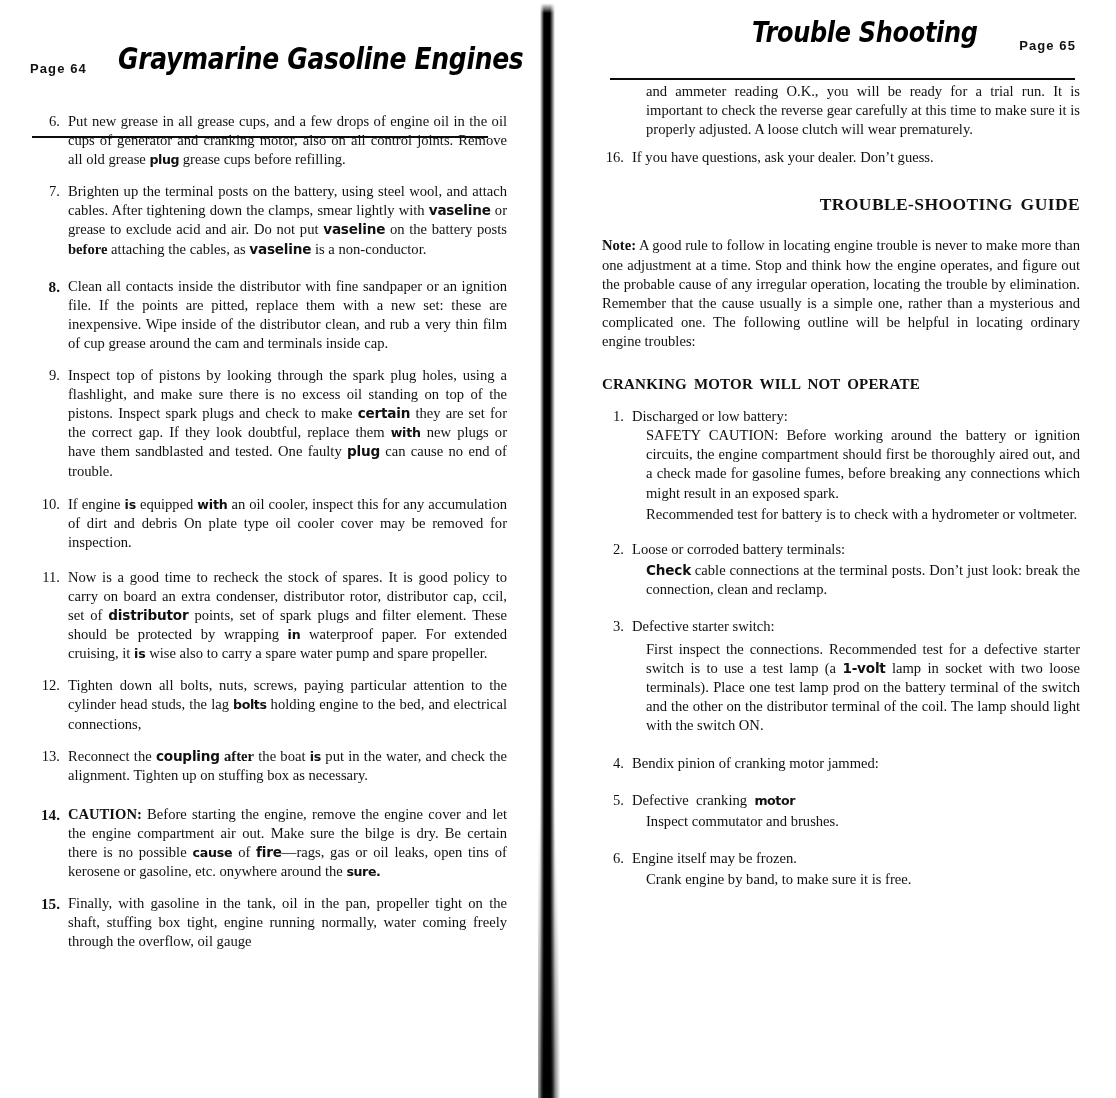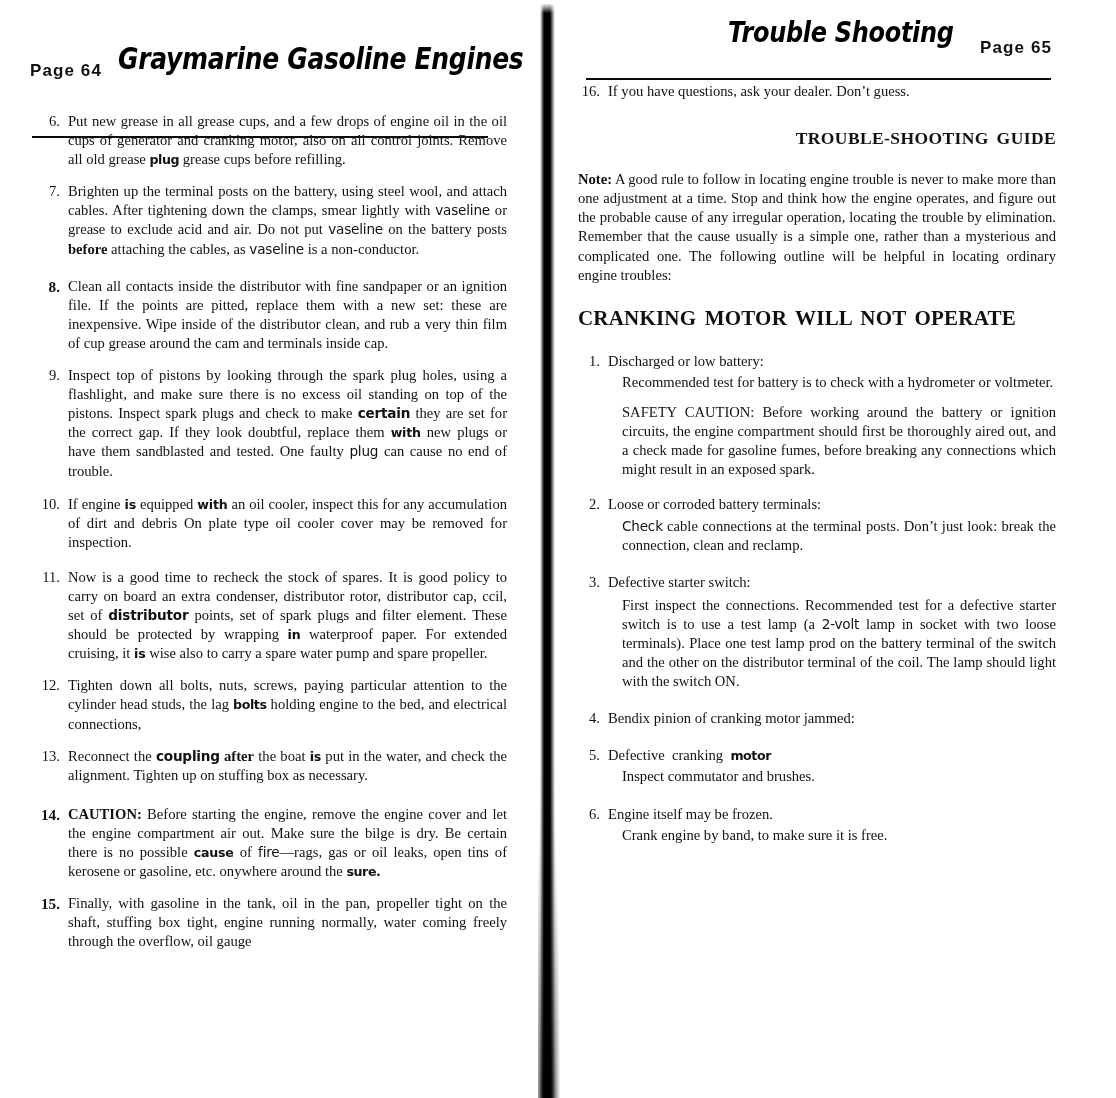--- a/index.html
+++ b/index.html
@@ -61,36 +61,36 @@
     mask-image: radial-gradient(ellipse 70% 100% at 38% 100%, #000 20%, rgba(0,0,0,0) 78%);
   }
 
   
   .page {
     position: absolute;
     top: 0;
     height: 1098px;
   }
   #page-left  { left: 0px;   width: 536px; }
-  #page-right { left: 538px; width: 554px; }
+  #page-right { left: 562px; width: 554px; }
 
   
   .runhead {
     position: absolute;
     left: 0; right: 0;
     height: 60px;
   }
   #runhead-left  { top: 48px; }
   #runhead-right { top: 18px; }
 
   .folio {
     position: absolute;
     font-family: "Liberation Sans", sans-serif;
     font-weight: bold;
-    font-size: 17px;
+    font-size: 13px;
     letter-spacing: 1.1px;
     white-space: nowrap;
     color: #111;
   }
   #folio-left  { left: 30px;  top: 13px; }
   #folio-right { right: 40px; top: 20px; }
 
   .booktitle {
     position: absolute;
     font-family: "DejaVu Sans", sans-serif;
@@ -155,37 +155,37 @@
   .section-title {
     text-align: right;
     font-weight: bold;
     font-size: 17.5px;
     letter-spacing: 0.4px;
     margin: 28px 0 22px 0;
     word-spacing: 3px;
   }
   .sub-head {
     font-weight: bold;
-    font-size: 21px;
+    font-size: 15px;
     letter-spacing: 0.2px;
     word-spacing: 3px;
-    margin: 24px 0 24px 0;
+    margin: 24px 0 13px 0;
   }
   .note-para { margin: 0 0 6px 0; }
 
   b, strong { font-weight: bold; }
   .sans-b {
     font-family: "DejaVu Sans", sans-serif;
     font-weight: bold;
     font-size: 12.6px;
     letter-spacing: -0.2px;
   }
   .sans-b-lg {
     font-family: "DejaVu Sans", sans-serif;
-    font-weight: normal;
+    font-weight: bold;
     font-size: 13.6px;
     letter-spacing: -0.2px;
   }
   .smear { letter-spacing: -0.4px; font-weight: bold; }
 </style>
 </head>
 <body>
 
 <div id="spread">
 
@@ -260,54 +260,55 @@
   <div class="page" id="page-right">
 
     <div class="runhead" id="runhead-right">
       <div class="booktitle" id="title-right">Trouble Shooting</div>
       <div class="folio" id="folio-right">Page  65</div>
       <div class="rule" id="rule-right"></div>
     </div>
 
     <div class="col" id="col-right">
 
+      <p class="plain-para hanging" style="padding-left:44px; margin-bottom:9px;">and ammeter reading O.K., you will be ready for a trial run. It is important to check the reverse gear carefully at this time to make sure it is properly adjusted. A loose clutch will wear prematurely.</p>
 
       <div class="item" style="padding-left:30px; margin-bottom:0;">
         <span class="num">16.</span>
         <span class="body" style="padding-left:0;">If you have questions, ask your dealer. Don’t guess.</span>
       </div>
 
       <div class="section-title">TROUBLE-SHOOTING  GUIDE</div>
 
       <p class="note-para"><b>Note:</b><span> A good rule to follow in locating engine trouble is never to make more than one adjustment at a time. Stop and think how the engine operates, and figure out the probable cause of any irregular operation, locating the trouble by elimination. Remember that the cause usually is a simple one, rather than a mysterious and complicated one. The following outline will be helpful in locating ordinary engine troubles:</span></p>
 
       <div class="sub-head">CRANKING  MOTOR  WILL  NOT  OPERATE</div>
 
       <div class="item" style="margin-bottom:16px;">
         <span class="num">1.</span>
         <span class="body">
           <span class="lead">Discharged or low battery:</span>
+          <p>SAFETY CAUTION: Before working around the battery or ignition circuits, the engine compartment should first be thoroughly aired out, and a check made for gasoline fumes, before breaking any connections which might result in an exposed spark.</p>
           <p style="margin-top:2px;">Recommended test for battery is to check with a hydrometer or voltmeter.</p>
-          <p>SAFETY CAUTION: Before working around the battery or ignition circuits, the engine compartment should first be thoroughly aired out, and a check made for gasoline fumes, before breaking any connections which might result in an exposed spark.</p>
         </span>
       </div>
 
       <div class="item" style="margin-bottom:18px;">
         <span class="num">2.</span>
         <span class="body">
           <span class="lead">Loose or corroded battery terminals:</span>
           <p style="margin-top:2px;"><span class="sans-b-lg">Check</span> cable connections at the terminal posts. Don’t just look: break the connection, clean and reclamp.</p>
         </span>
       </div>
 
       <div class="item" style="margin-bottom:18px;">
         <span class="num">3.</span>
         <span class="body">
           <span class="lead">Defective starter switch:</span>
-          <p style="margin-top:4px;">First inspect the connections. Recommended test for a defective starter switch is to use a test lamp (a <span class="sans-b-lg">2-volt</span> lamp in socket with two loose terminals). Place one test lamp prod on the battery terminal of the switch and the other on the distributor terminal of the coil. The lamp should light with the switch ON.</p>
+          <p style="margin-top:4px;">First inspect the connections. Recommended test for a defective starter switch is to use a test lamp (a <span class="sans-b-lg">1-volt</span> lamp in socket with two loose terminals). Place one test lamp prod on the battery terminal of the switch and the other on the distributor terminal of the coil. The lamp should light with the switch ON.</p>
         </span>
       </div>
 
       <div class="item" style="margin-bottom:18px;">
         <span class="num">4.</span>
         <span class="body">
           <span class="lead">Bendix pinion of cranking motor jammed:</span>
         </span>
       </div>
 

